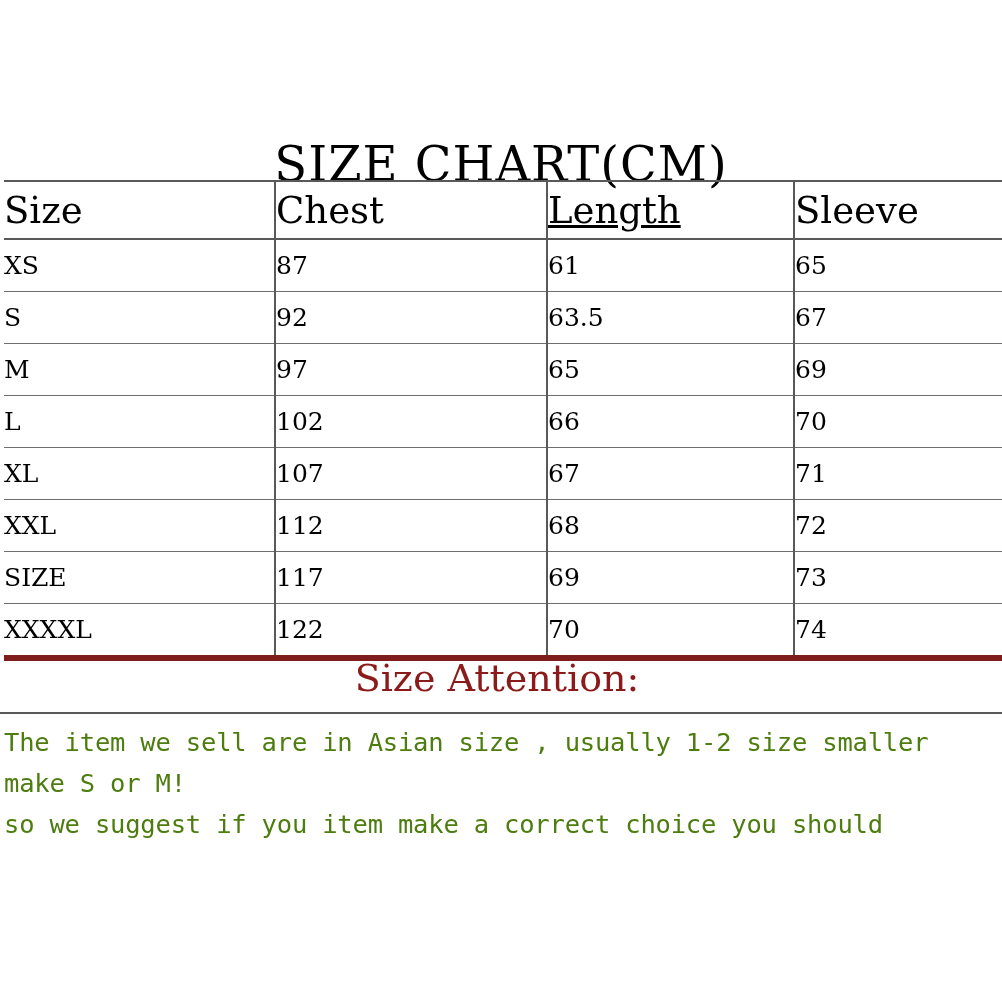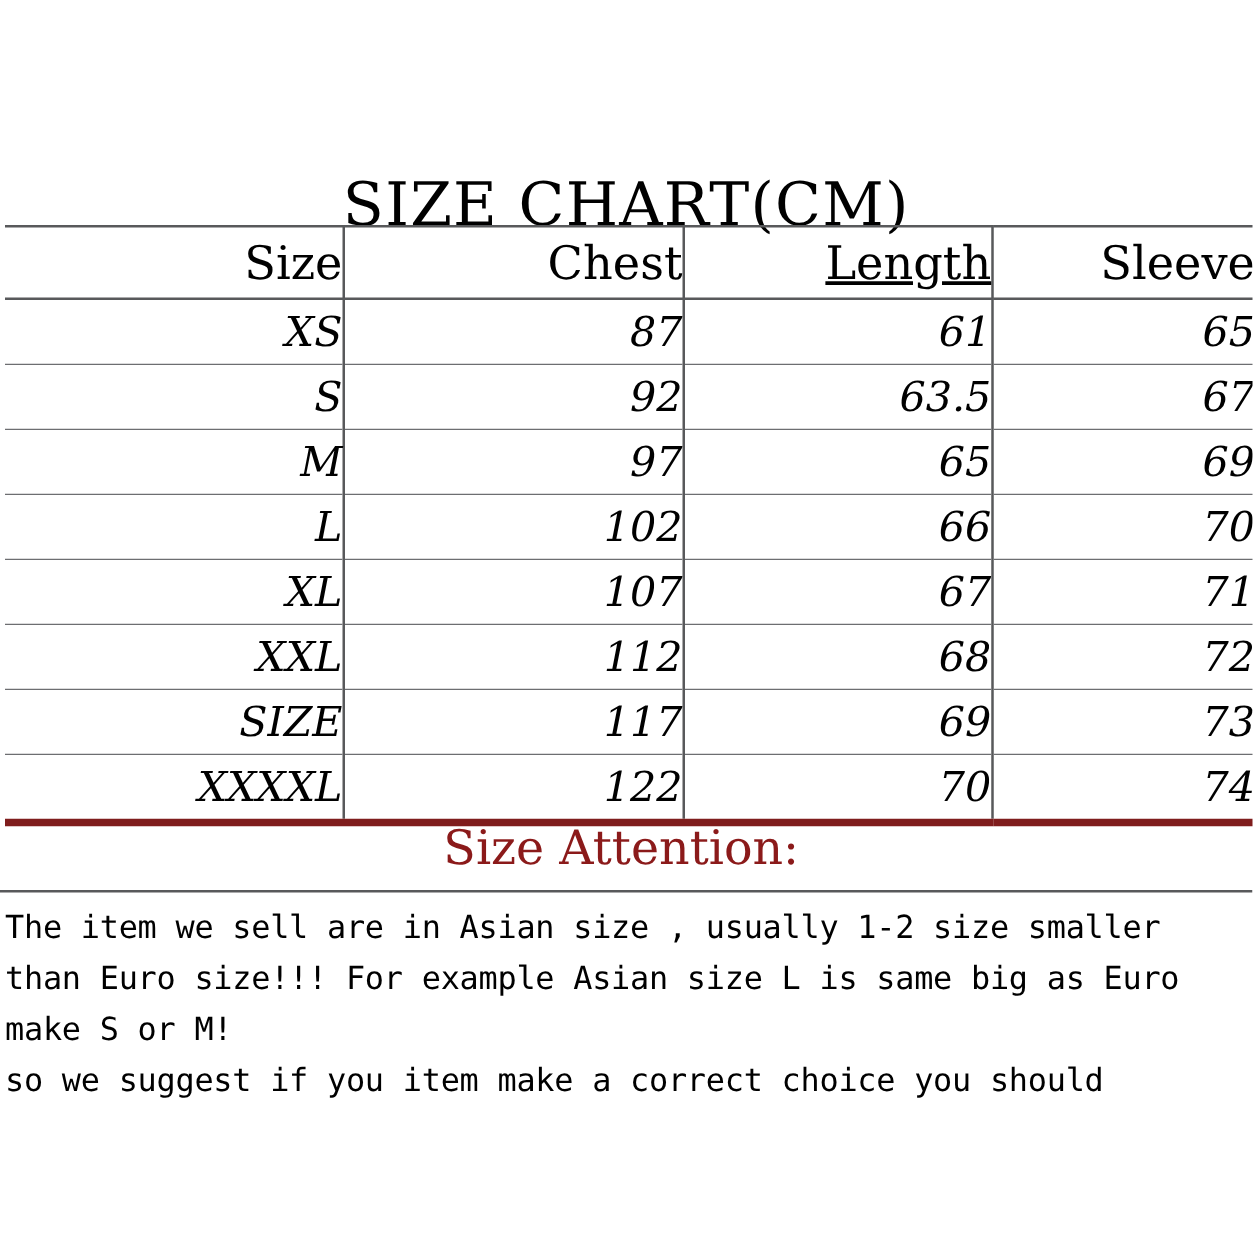--- a/index.html
+++ b/index.html
@@ -37,33 +37,32 @@
     left: 4px;
     width: 994px;
     border-collapse: collapse;
     table-layout: fixed;
   }
   table.size-table td, table.size-table th {
     border-top: 2px solid #58595b;
     border-bottom: 2px solid #58595b;
     border-left: 2px solid #58595b;
     border-right: 2px solid #58595b;
-    text-align: right;
+    text-align: left;
     font-weight: normal;
     color: #000;
     padding: 0;
   }
   table.size-table th {
     height: 56px;
     font-size: 37px;
   }
   table.size-table td {
     height: 51px;
-    font-size: 33px;
-    font-style: italic;
+    font-size: 25px;
   }
   
   table.size-table tr > *:first-child { border-left: none; }
   table.size-table tr > *:last-child { border-right: none; }
   table.size-table tbody tr td:not(:first-child) { border-left: 2px solid #58595b; }
   table.size-table tbody tr td { border-top: 1px solid #6d6e71; border-bottom: 1px solid #6d6e71; }
   table.size-table thead tr th { border-bottom: 2px solid #58595b; border-top: 2px solid #58595b; }
   table.size-table tbody tr:last-child td { border-bottom: 6px solid #7f1d1d; }
 
   .col-size { width: 270px; }
@@ -90,21 +89,21 @@
     background: #58595b;
   }
   .notes {
     position: absolute;
     top: 722px;
     left: 4px;
     width: 988px;
     font-family: "DejaVu Sans Mono", "Liberation Mono", monospace;
     font-size: 25.5px;
     line-height: 41px;
-    color: #000000;
+    color: #4d7c0f;
     letter-spacing: -0.2px;
   }
   .notes p { margin: 0; }
 </style>
 </head>
 <body>
 
 <div class="page">
 
   <div class="chart-title">SIZE CHART(CM)</div>
@@ -169,18 +168,17 @@
       </tr>
     </tbody>
   </table>
 
   <div class="attention">Size Attention:</div>
 
   <div class="note-rule"></div>
 
   <div class="notes">
     <p>The item we sell are in Asian size , usually 1-2 size smaller</p>
-    <p>than Euro size!!! For example Asian size L is same big as Euro</p>
     <p>make S or M!</p>
     <p>so we suggest if you item make a correct choice you should</p>
   </div>
 
 </div>
 
 </body></html>

